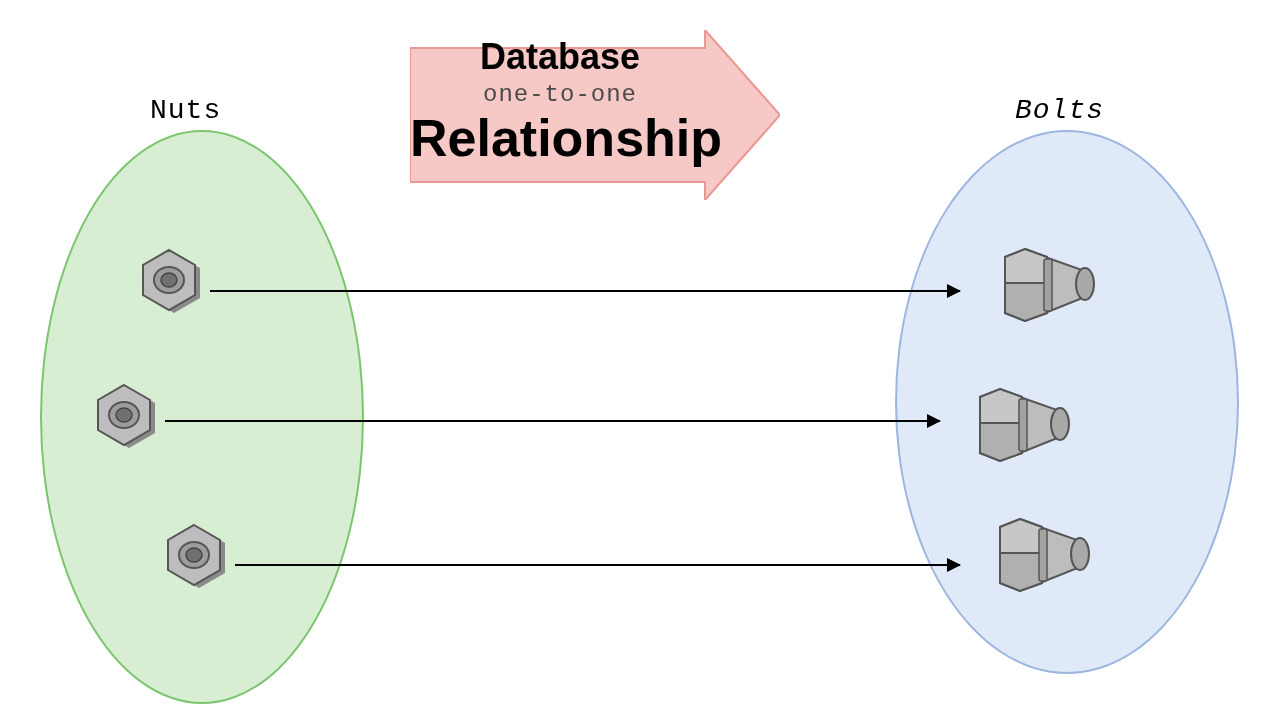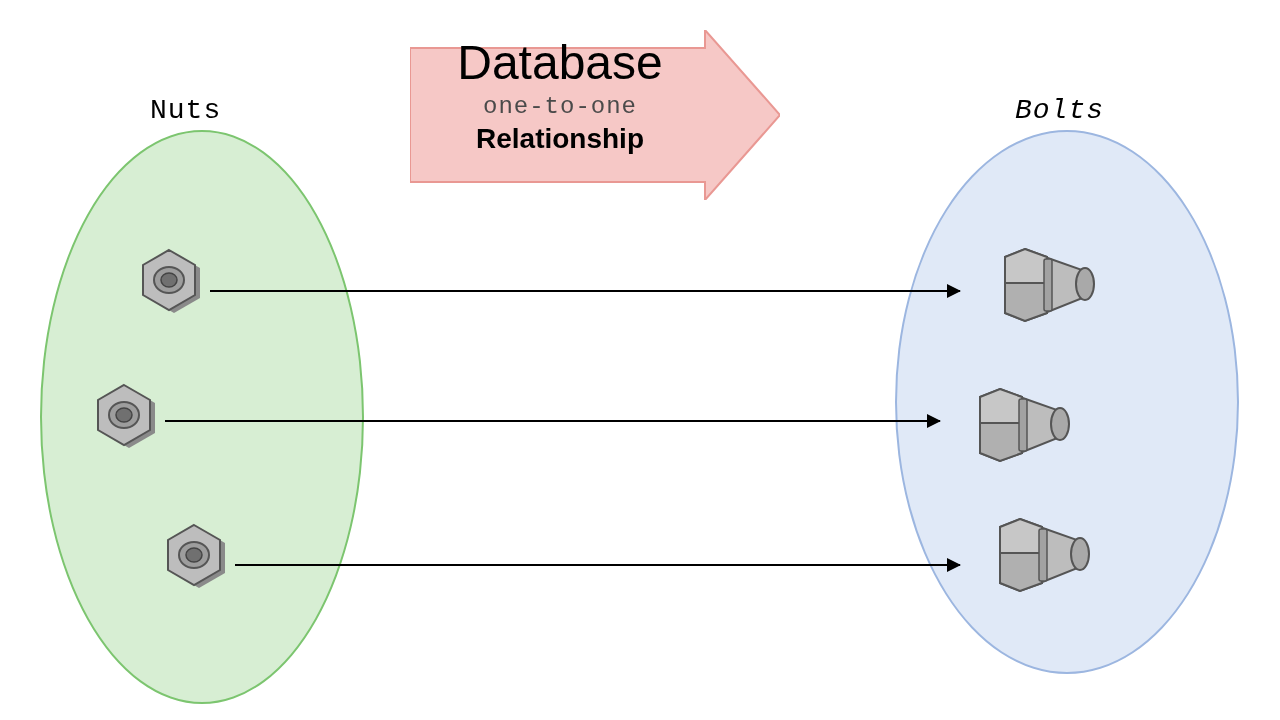--- a/index.html
+++ b/index.html
@@ -61,34 +61,34 @@
     position: absolute;
     left: 0;
     top: 0;
     width: 300px;
     height: 170px;
     text-align: center;
     color: #000;
     line-height: 1.05;
   }
   .big-arrow .line1 {
-    font-weight: 400;
-    font-size: 48px;
+    font-weight: 700;
+    font-size: 36px;
     margin-top: 8px;
   }
   .big-arrow .line2 {
     font-family: "Courier New", Courier, monospace;
     letter-spacing: 1px;
     font-size: 24px;
     color: #4a4a4a;
     margin-top: 6px;
   }
   .big-arrow .line3 {
     font-weight: 700;
-    font-size: 28px;
+    font-size: 52px;
     margin-top: 4px;
   }
   .nut-icon, .bolt-icon {
     position: absolute;
   }
   .conn {
     position: absolute;
     height: 2px;
     background: #000;
   }

